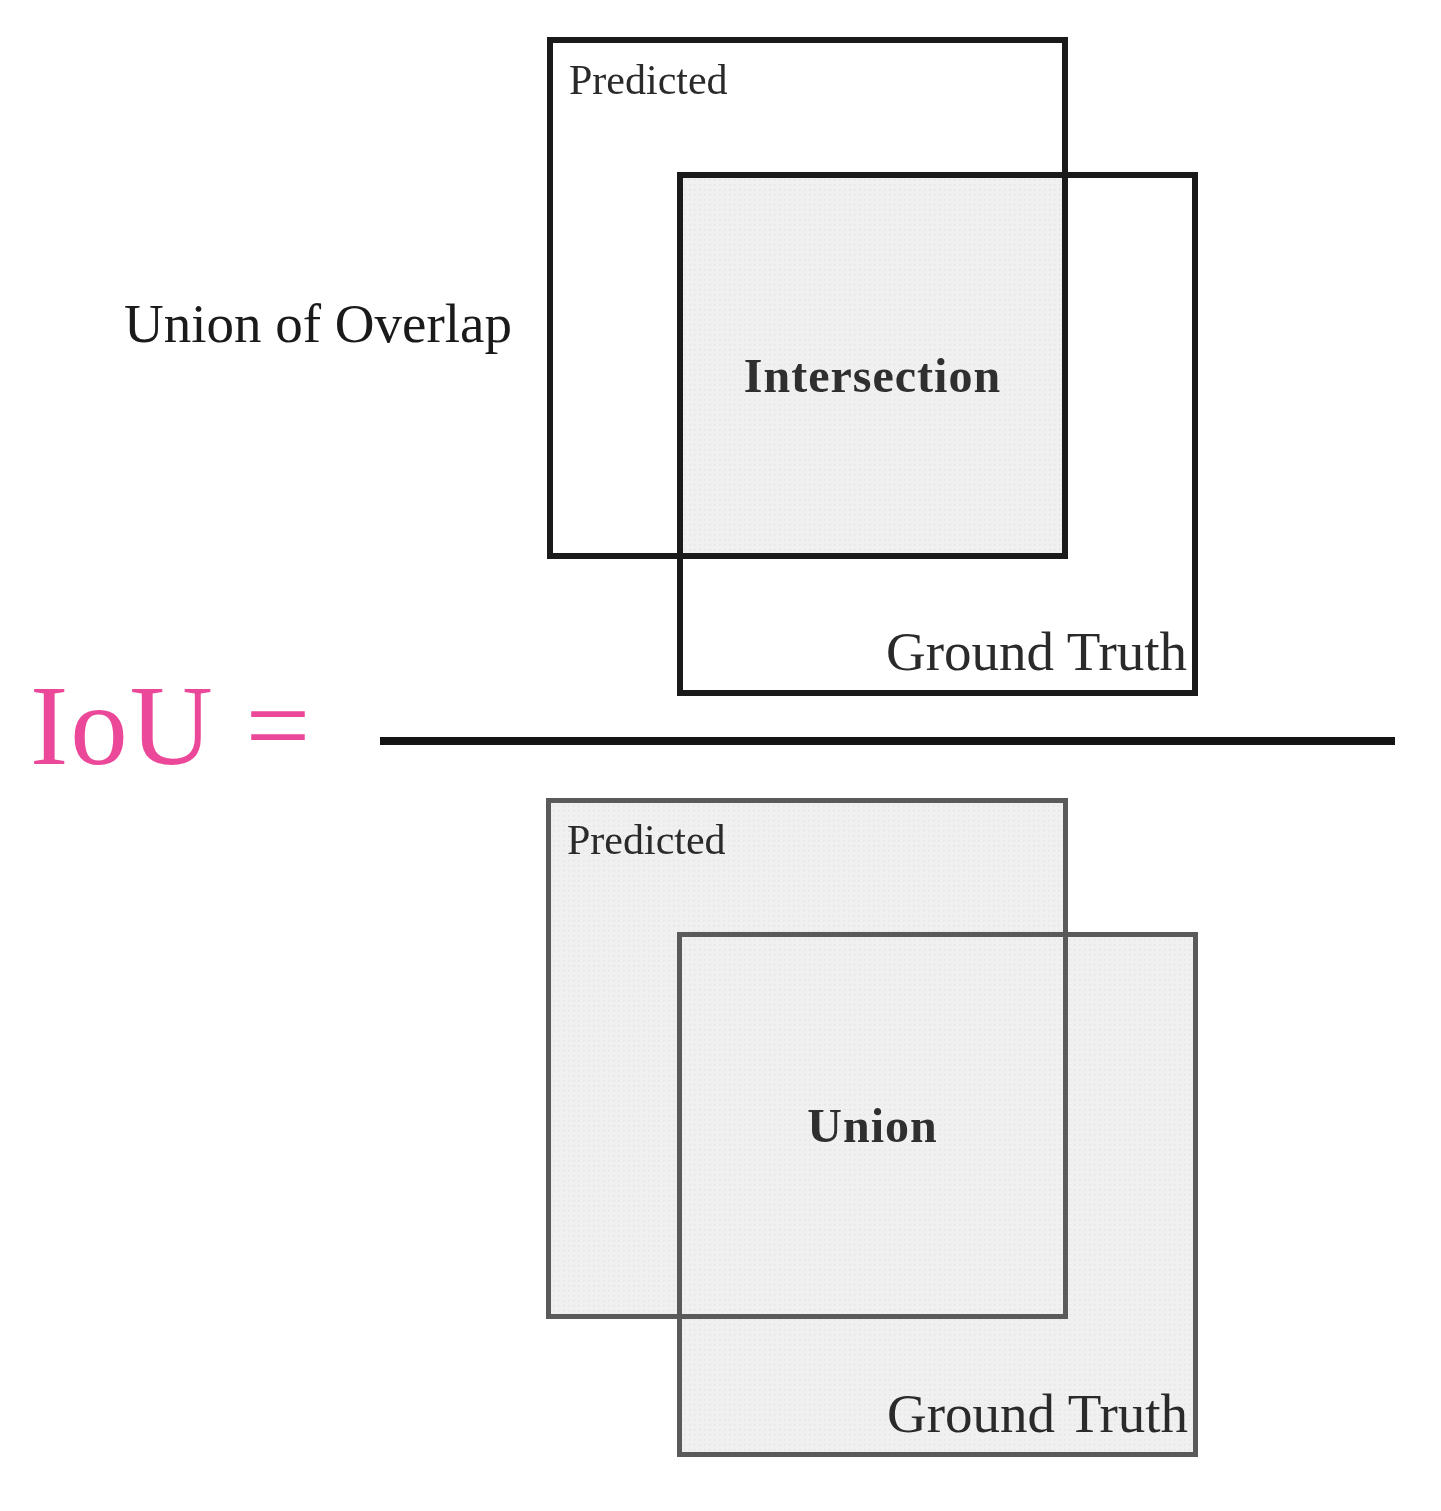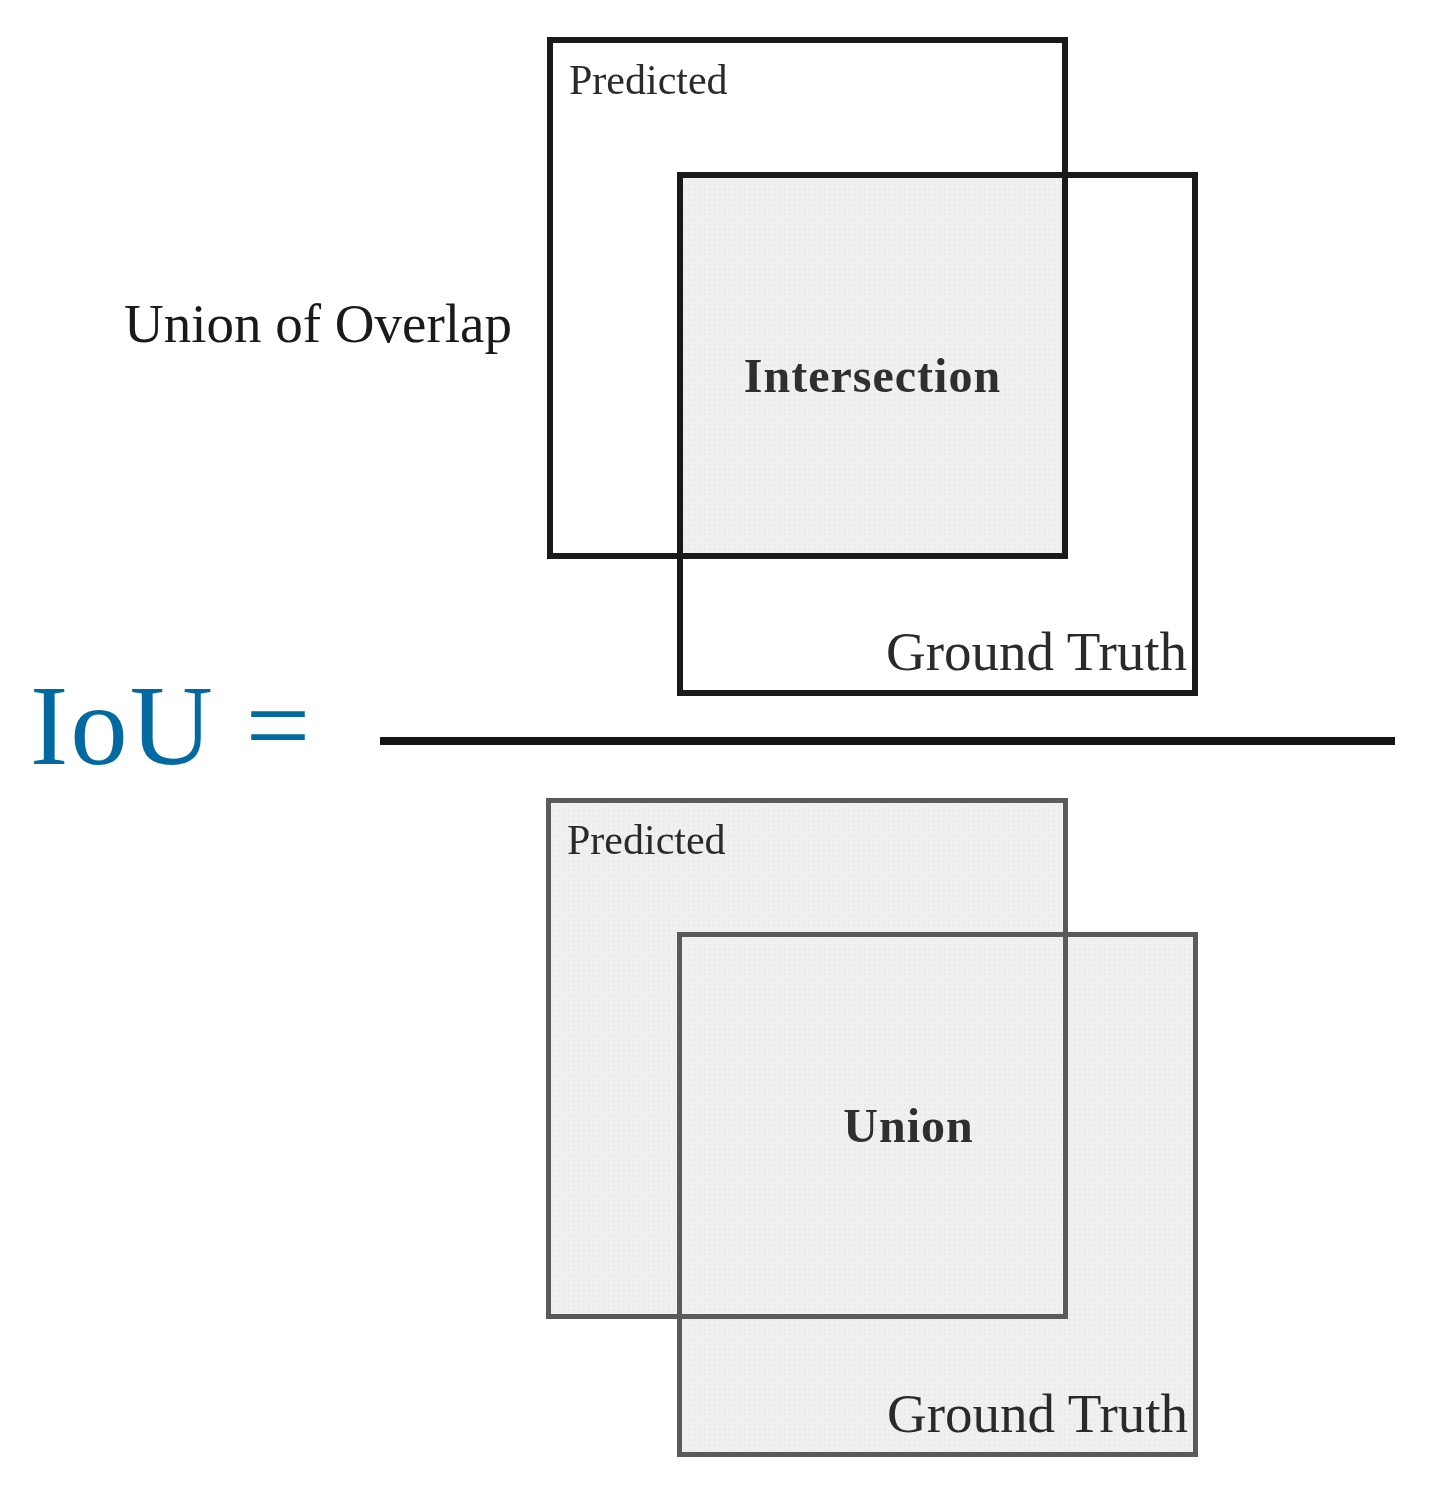--- a/index.html
+++ b/index.html
@@ -25,21 +25,21 @@
     line-height: 1.1;
   }
   .overlap-side-label { left: 124px; top: 294px; }
   .union-side-label   { left: 140px; top: 1052px; }
 
   
   .iou-formula {
     left: 30px;
     top: 668px;
     font-size: 115px;
-    color: #0369a1;
+    color: #ec4899;
     letter-spacing: 2px;
     white-space: nowrap;
     line-height: 1.0;
   }
   .fraction-bar {
     left: 380px;
     top: 737px;
     width: 1015px;
     height: 8px;
     background: #141414;
@@ -84,21 +84,21 @@
   .t-intersection-fill { left: 677px; top: 172px; width: 391px; height: 387px; }
   .t-predicted-box     { left: 547px; top: 37px;  width: 521px; height: 522px; }
   .t-groundtruth-box   { left: 677px; top: 172px; width: 521px; height: 524px; }
   .t-intersection-word { left: 677px; top: 172px; width: 391px; height: 406px; }
 
   
   .b-predicted-fill    { left: 546px; top: 798px; width: 522px; height: 521px; }
   .b-groundtruth-fill  { left: 677px; top: 932px; width: 521px; height: 525px; }
   .b-predicted-box     { left: 546px; top: 798px; width: 522px; height: 521px; }
   .b-groundtruth-box   { left: 677px; top: 932px; width: 521px; height: 525px; }
-  .b-union-word        { left: 677px; top: 932px; width: 391px; height: 387px; padding-left: 36px; }
+  .b-union-word        { left: 677px; top: 932px; width: 391px; height: 387px; }
 </style>
 </head>
 <body>
 
 <div class="canvas">
 
   <div class="abs side-label overlap-side-label">Union of Overlap</div>
 
   <div class="abs region-fill t-intersection-fill"></div>
 

